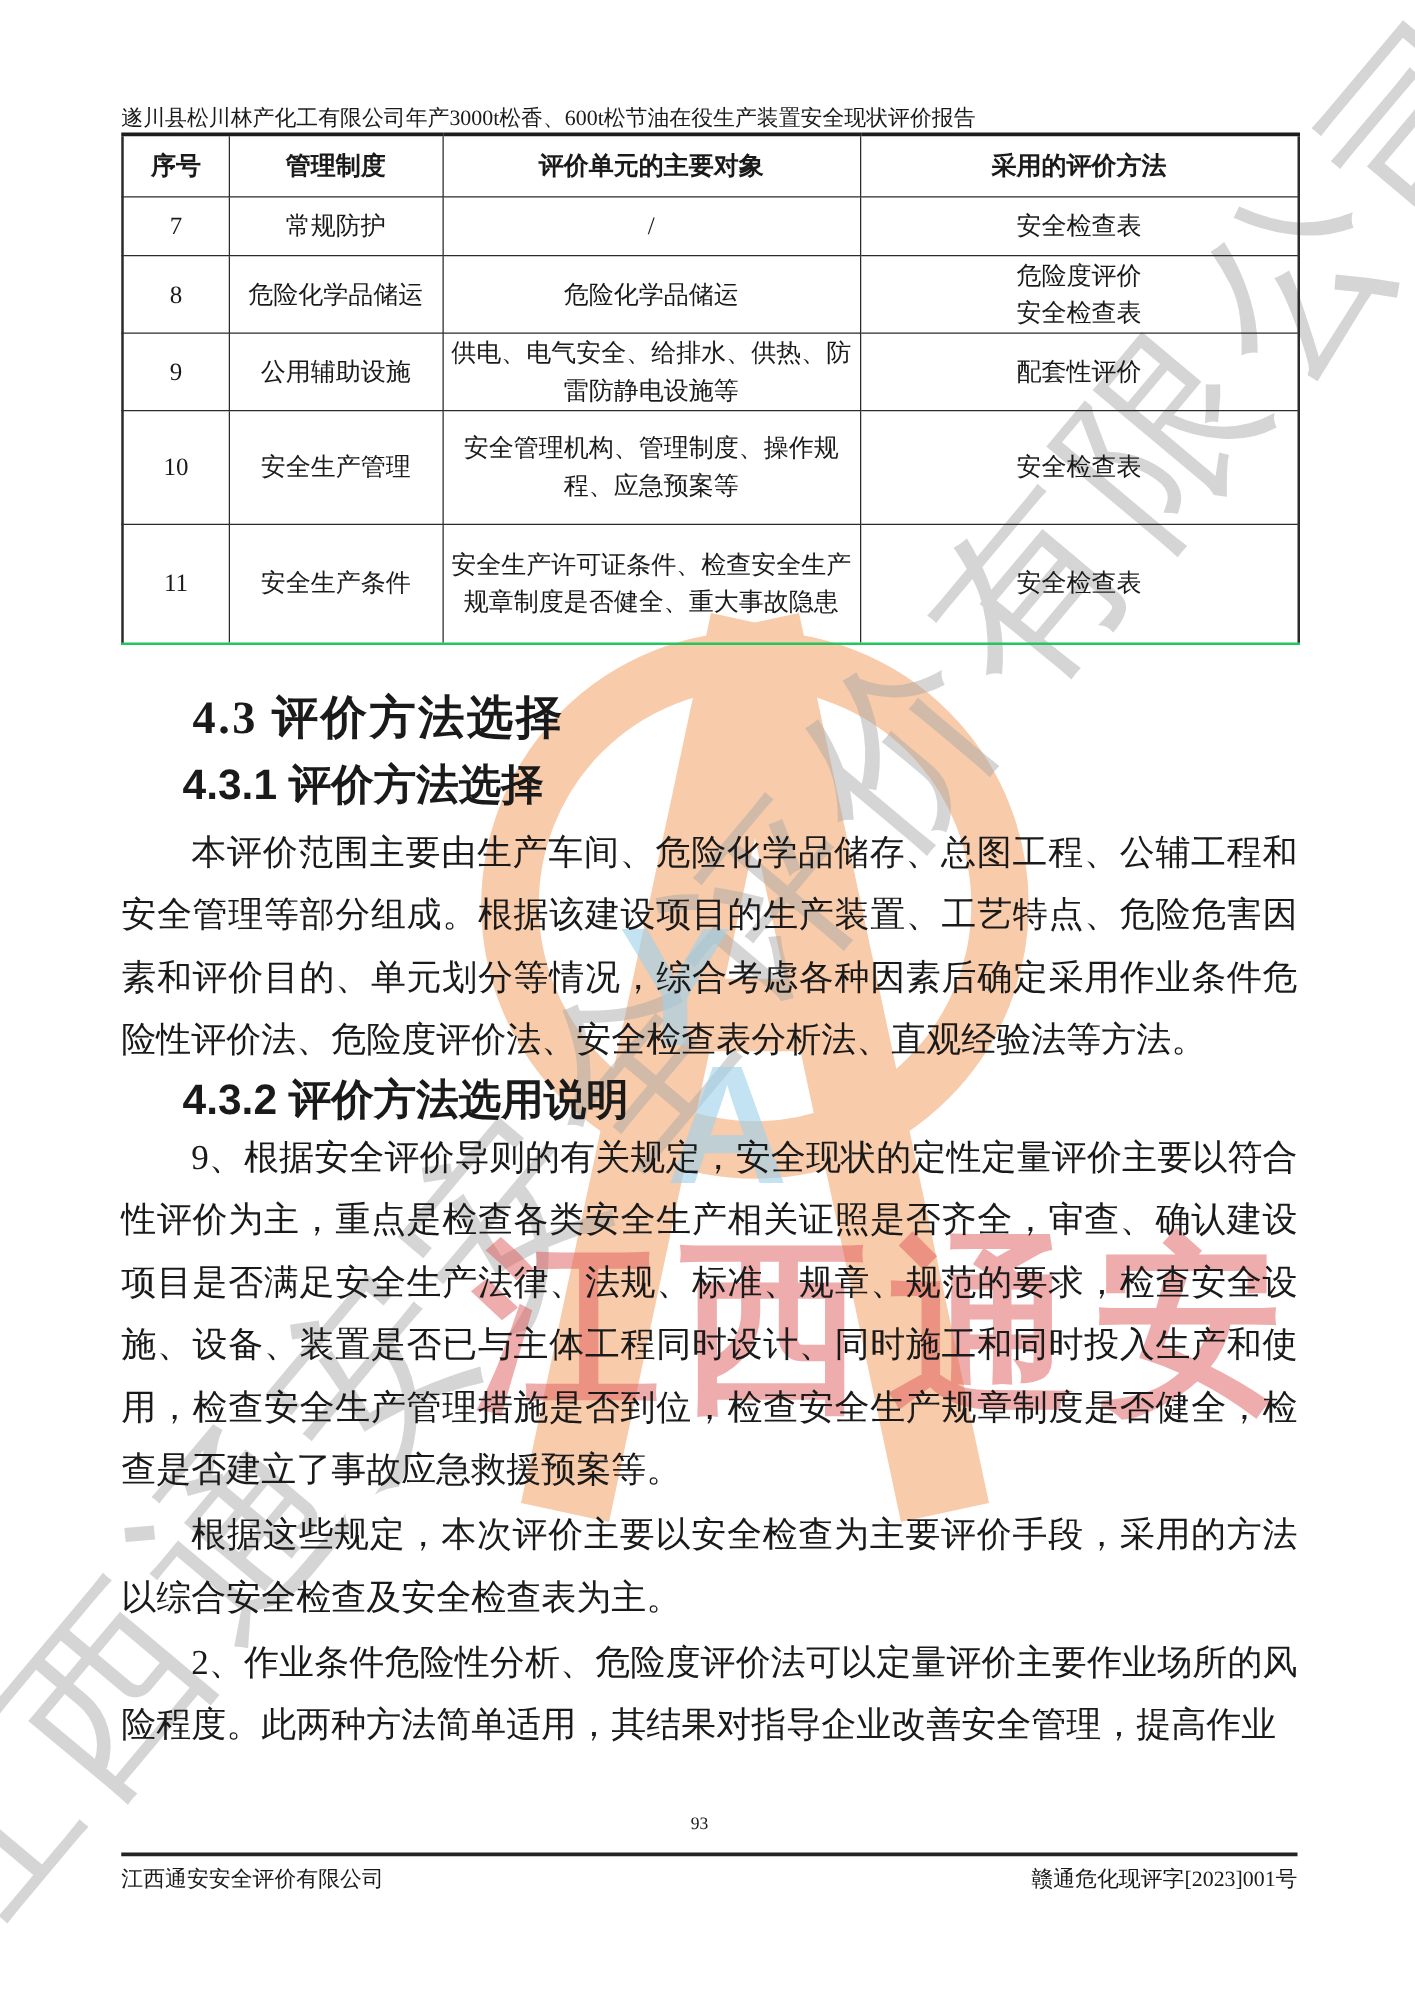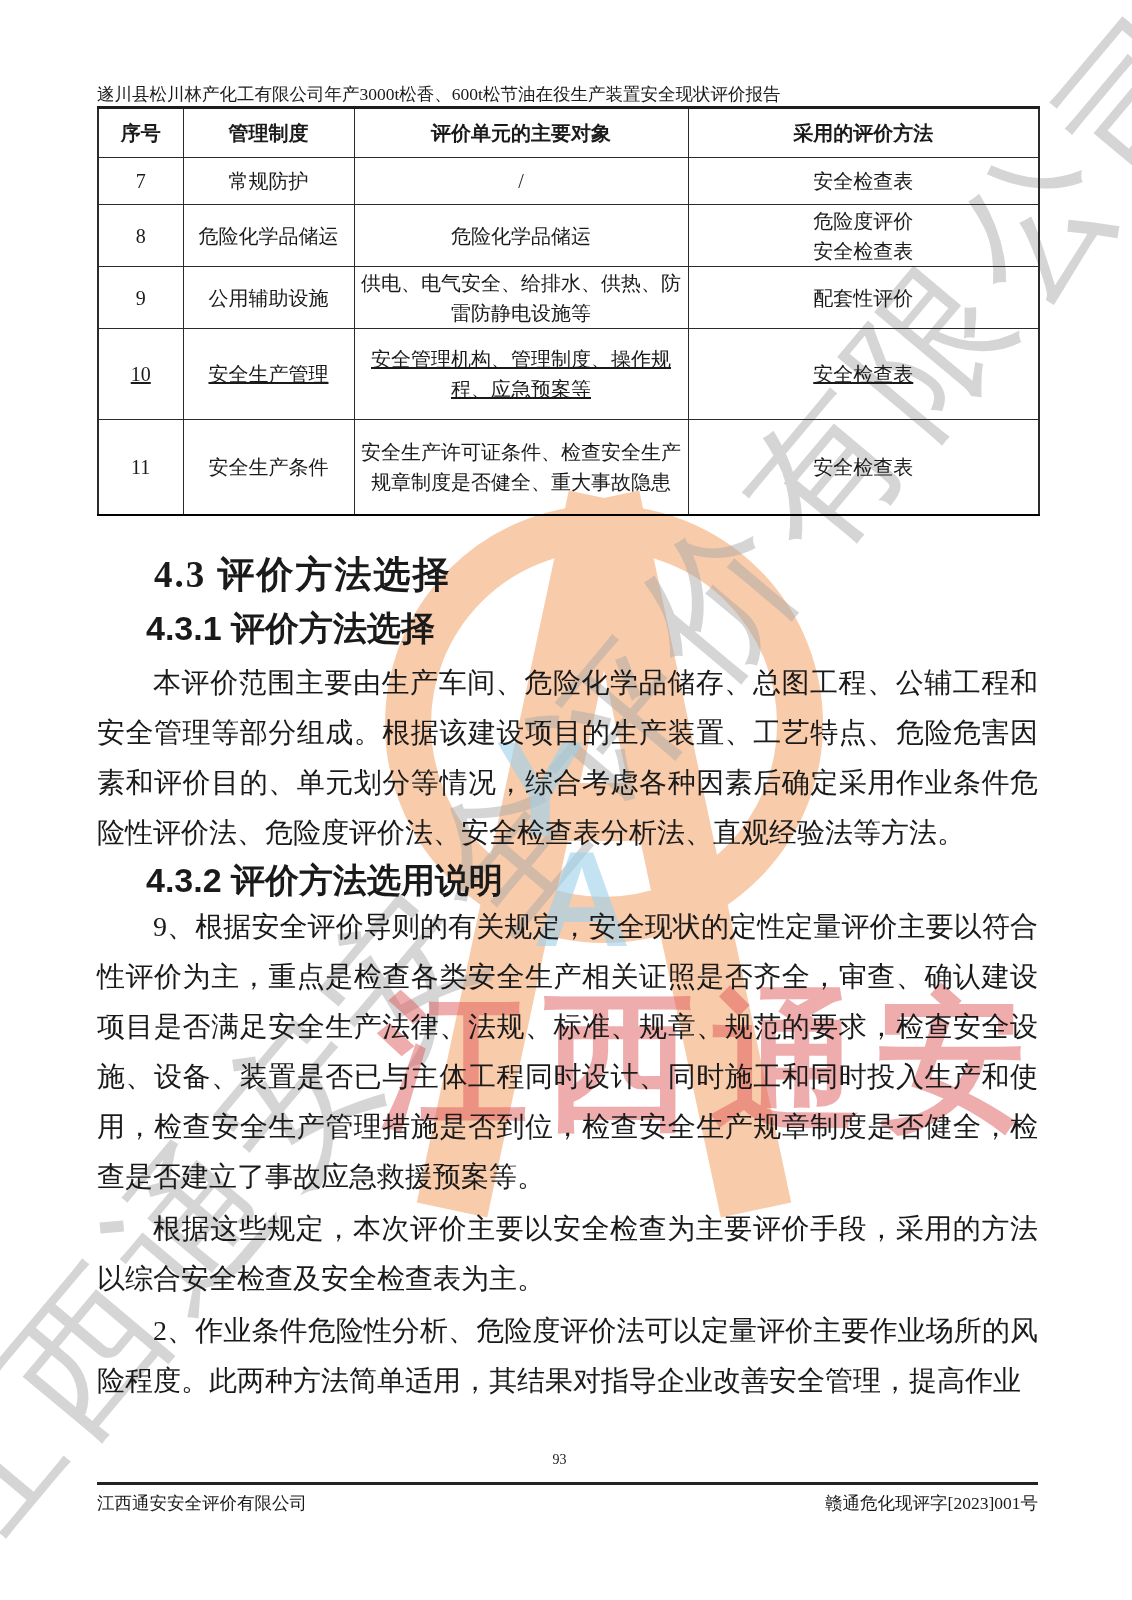--- a/index.html
+++ b/index.html
@@ -67,21 +67,21 @@
     vertical-align:middle;
     padding:0 6px;
     line-height:30px;
     box-sizing:border-box;
   }
   table.eval tr.hdr th{
     border-top:3px solid #1d1d1d;
     font-weight:bold;
     font-size:20px;
   }
-  table.eval{border-left:2px solid #2b2b2b;border-right:2px solid #2b2b2b;border-bottom:2px solid #000000;border-radius:19px;}
+  table.eval{border-left:2px solid #2b2b2b;border-right:2px solid #2b2b2b;border-bottom:2px solid #22c55e;border-radius:19px;}
   .col-no{width:85px;}
   .col-unit{width:171px;}
   .col-obj{width:334px;}
   .col-method{width:351px;}
   .pre-line{white-space:pre-line;}
   
   .h43{
     margin:38px 0 0 57px;
     font-family:"Liberation Serif", serif;
     font-weight:bold;
@@ -179,21 +179,21 @@
         <td>危险化学品储运</td>
         <td class="pre-line">危险度评价
 安全检查表</td>
       </tr>
       <tr style="height:62px;">
         <td>9</td>
         <td>公用辅助设施</td>
         <td>供电、电气安全、给排水、供热、防雷防静电设施等</td>
         <td class="pre-line">配套性评价</td>
       </tr>
-      <tr style="height:91px;text-decoration:underline;">
+      <tr style="height:91px;">
         <td>10</td>
         <td>安全生产管理</td>
         <td>安全管理机构、管理制度、操作规程、应急预案等</td>
         <td class="pre-line">安全检查表</td>
       </tr>
       <tr style="height:95px;">
         <td>11</td>
         <td>安全生产条件</td>
         <td>安全生产许可证条件、检查安全生产规章制度是否健全、重大事故隐患</td>
         <td class="pre-line">安全检查表</td>

